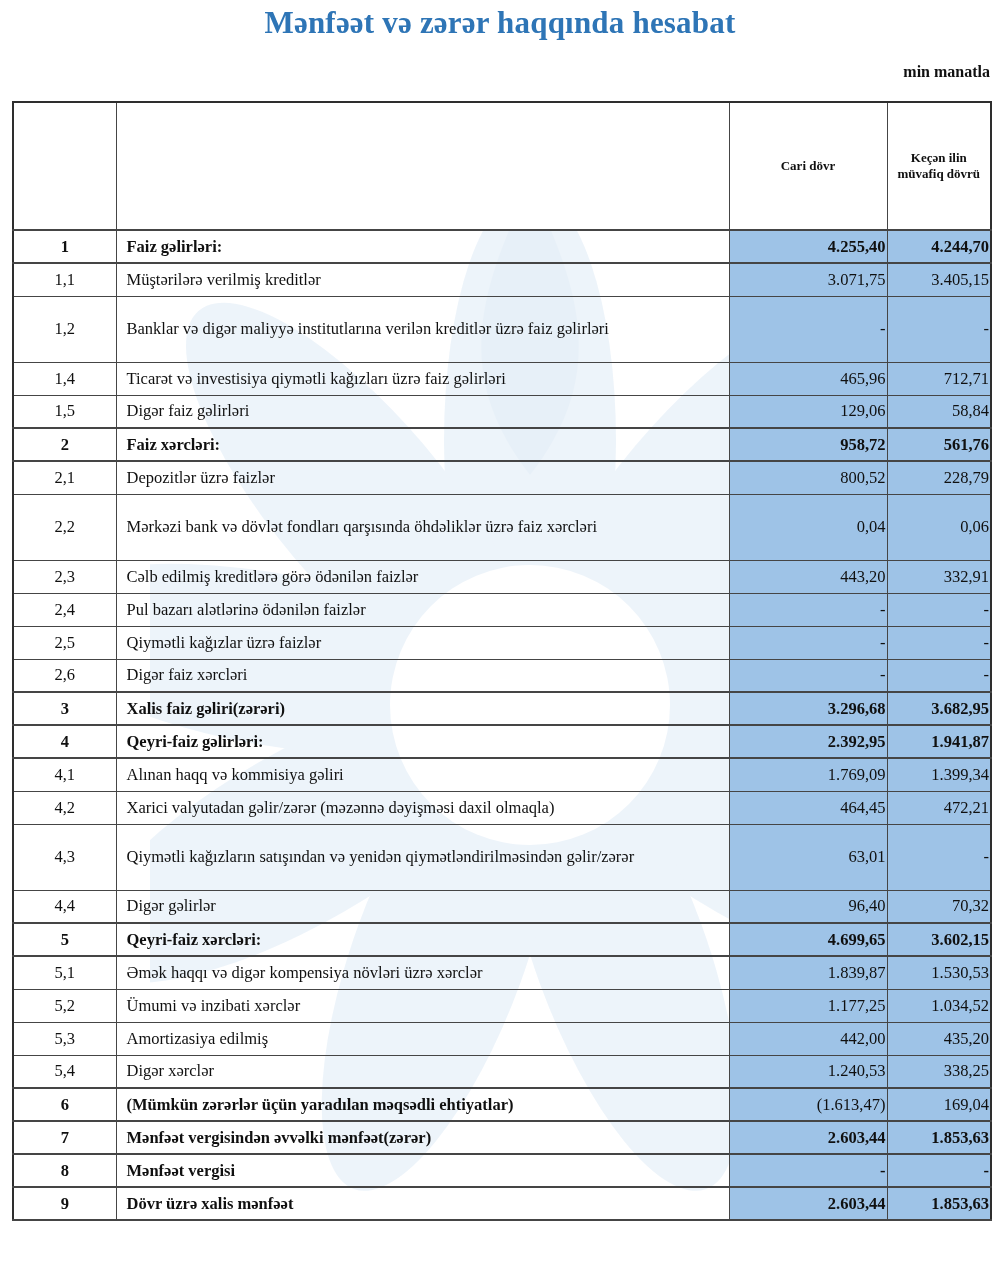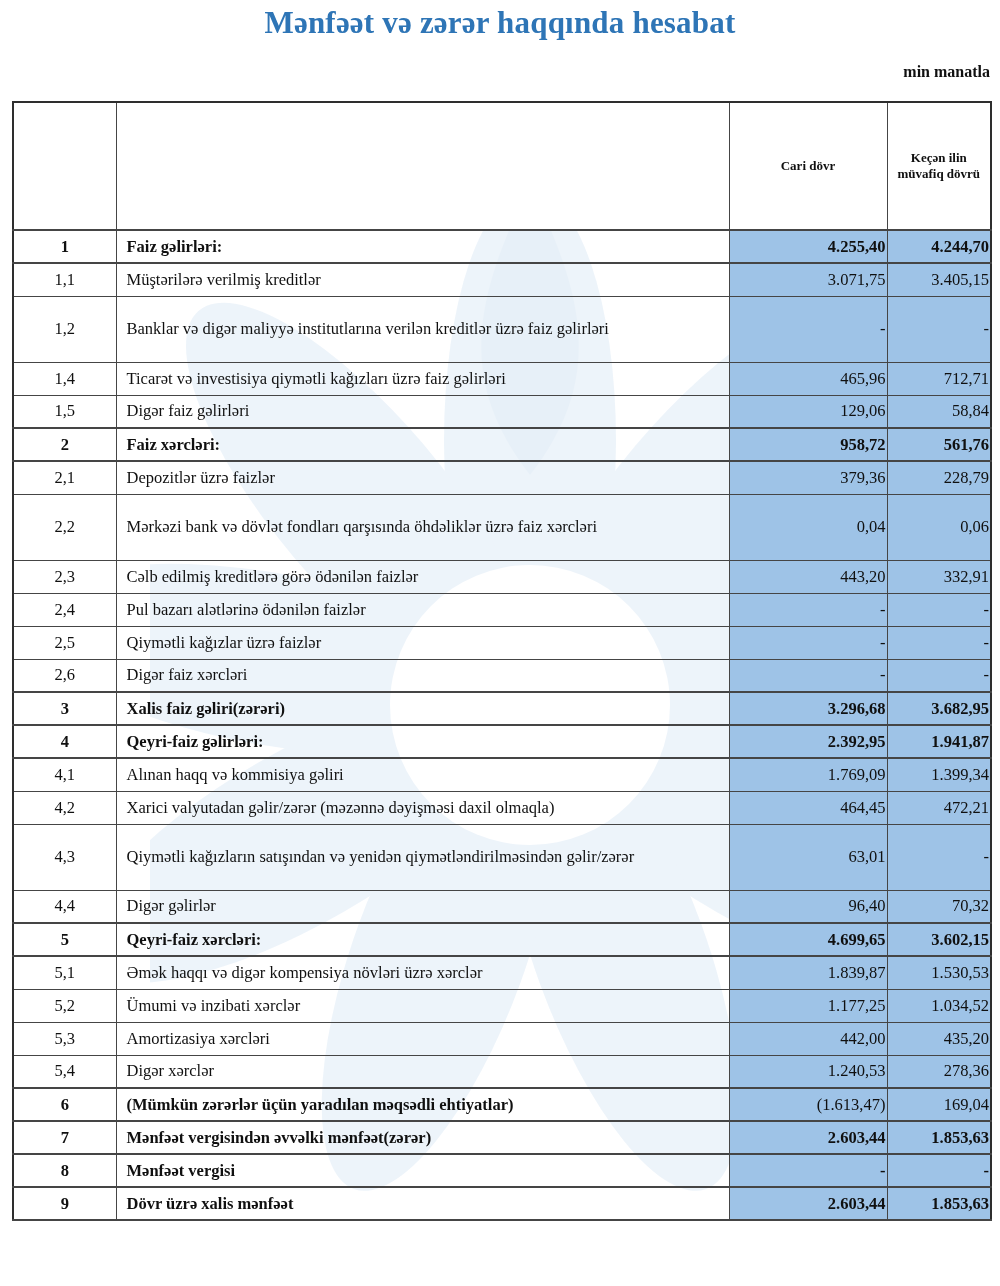--- a/index.html
+++ b/index.html
@@ -157,21 +157,21 @@
       </tr>
       <tr class="section">
         <td class="no">2</td>
         <td class="label">Faiz xərcləri:</td>
         <td class="val vb">958,72</td>
         <td class="val vb">561,76</td>
       </tr>
       <tr>
         <td class="no">2,1</td>
         <td class="label">Depozitlər üzrə faizlər</td>
-        <td class="val">379,36</td>
+        <td class="val">800,52</td>
         <td class="val">228,79</td>
       </tr>
       <tr class="tall">
         <td class="no">2,2</td>
         <td class="label">Mərkəzi bank və dövlət fondları qarşısında öhdəliklər üzrə faiz xərcləri</td>
         <td class="val">0,04</td>
         <td class="val">0,06</td>
       </tr>
       <tr>
         <td class="no">2,3</td>
@@ -246,29 +246,29 @@
         <td class="val">1.530,53</td>
       </tr>
       <tr>
         <td class="no">5,2</td>
         <td class="label">Ümumi və inzibati xərclər</td>
         <td class="val">1.177,25</td>
         <td class="val">1.034,52</td>
       </tr>
       <tr>
         <td class="no">5,3</td>
-        <td class="label">Amortizasiya xərcləri</td>
+        <td class="label">Amortizasiya edilmiş</td>
         <td class="val">442,00</td>
         <td class="val">435,20</td>
       </tr>
       <tr>
         <td class="no">5,4</td>
         <td class="label">Digər xərclər</td>
         <td class="val">1.240,53</td>
-        <td class="val">278,36</td>
+        <td class="val">338,25</td>
       </tr>
       <tr class="section">
         <td class="no">6</td>
         <td class="label">(Mümkün zərərlər üçün yaradılan məqsədli ehtiyatlar)</td>
         <td class="val">(1.613,47)</td>
         <td class="val">169,04</td>
       </tr>
       <tr class="section">
         <td class="no">7</td>
         <td class="label">Mənfəət vergisindən əvvəlki mənfəət(zərər)</td>

